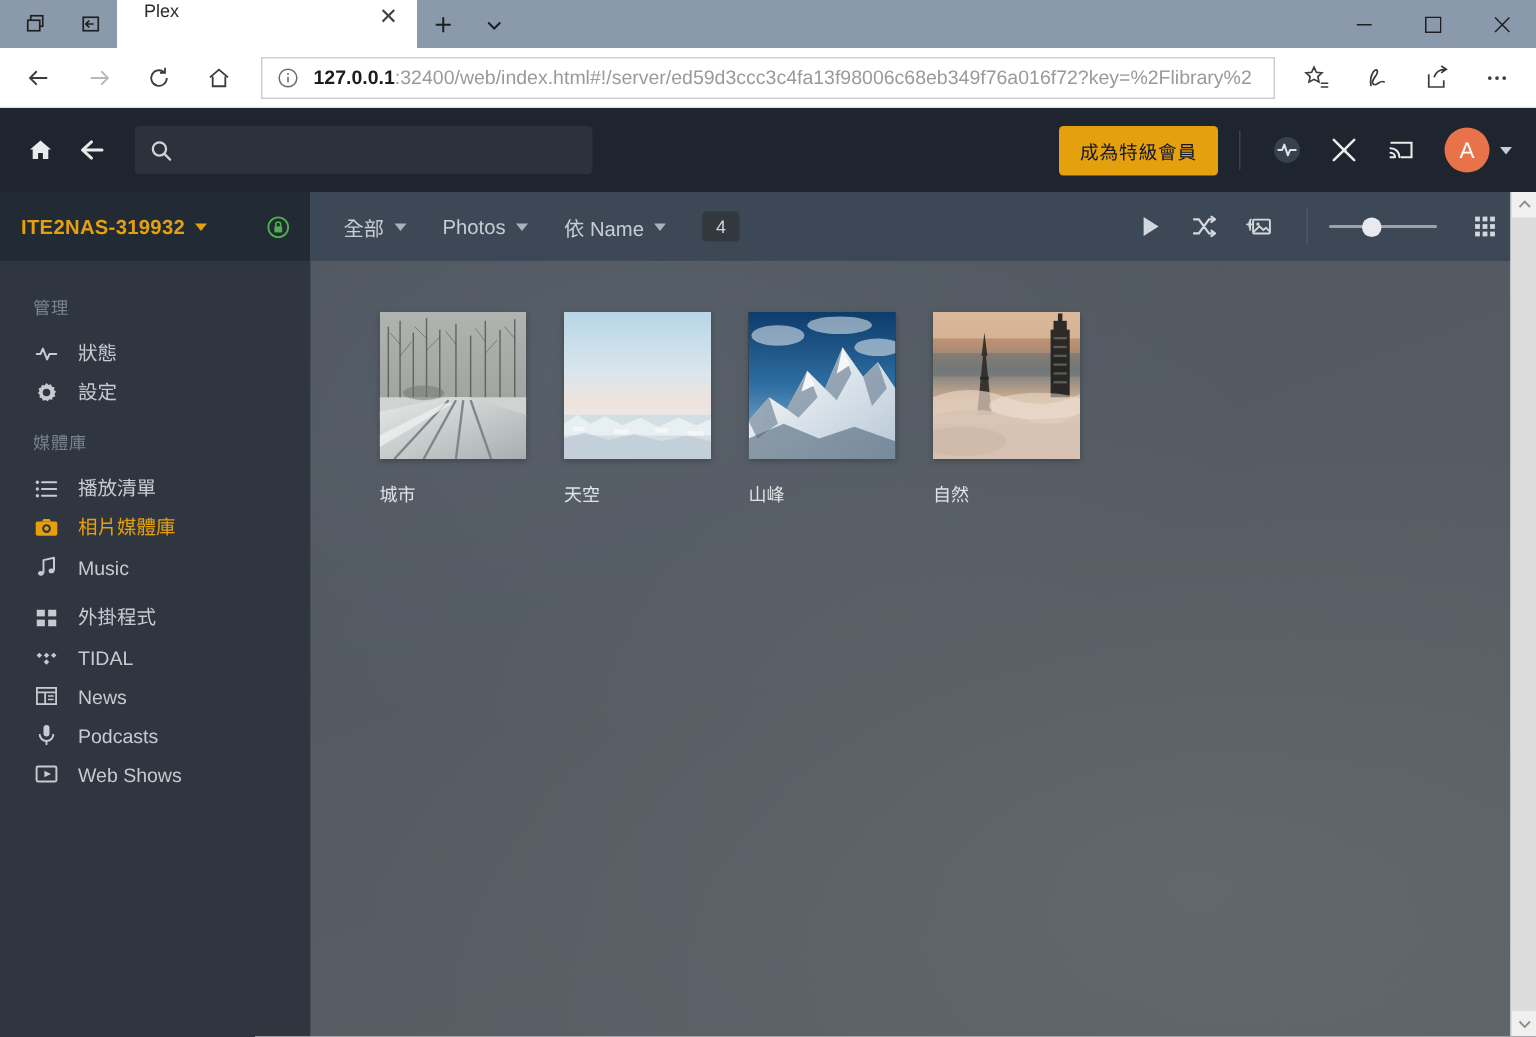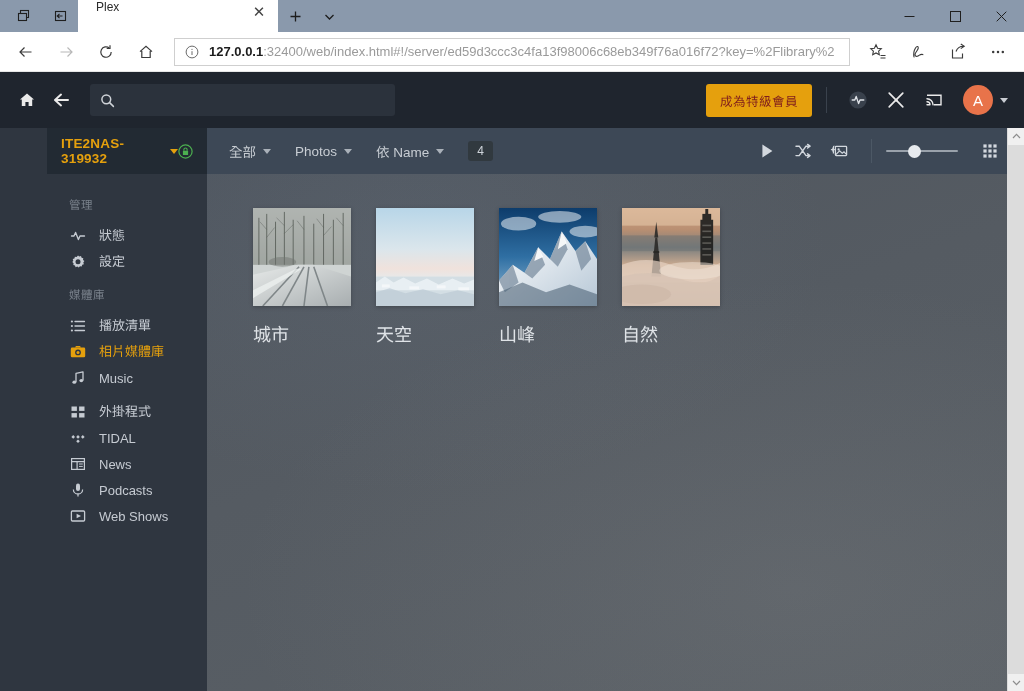--- a/index.html
+++ b/index.html
@@ -184,21 +184,21 @@
   .search-input::placeholder { color: #7d858f; }
 
   .ph-right {
     margin-left: auto;
     display: flex;
     align-items: center;
     gap: 4px;
   }
   .premium-btn {
     background: #e5a00d;
-    color: #7f1d1d;
+    color: #0f172a;
     font-size: 12.5px;
     padding: 7px 14px;
     border-radius: 3px;
     border: none;
     font-family: inherit;
     cursor: pointer;
     white-space: nowrap;
     letter-spacing: .5px;
   }
   .ph-divider {
@@ -228,21 +228,20 @@
   .body-row { flex: 1; display: flex; overflow: hidden; position: relative; }
 
   
   .sidebar {
     width: 207px;
     flex: 0 0 207px;
     background: #2f3640;
     display: flex;
     flex-direction: column;
     overflow: hidden;
-    padding-left: 47px;
   }
   .server-row {
     height: 46px;
     flex: 0 0 46px;
     background: #222a33;
     display: flex;
     align-items: center;
     padding: 0 14px;
     cursor: pointer;
   }
@@ -393,21 +392,21 @@
     width: 98px;
     height: 98px;
     overflow: hidden;
     background: #2b2f35;
     box-shadow: 0 1px 4px rgba(0,0,0,.25);
     position: relative;
   }
   .album-thumb svg { display: block; width: 100%; height: 100%; }
   .album-title {
     color: #dfe3e7;
-    font-size: 18px;
+    font-size: 12px;
     margin-top: 14px;
     white-space: nowrap;
     overflow: hidden;
     text-overflow: ellipsis;
   }
 
   
   .vscroll {
     position: absolute;
     top: 0; right: 0;

